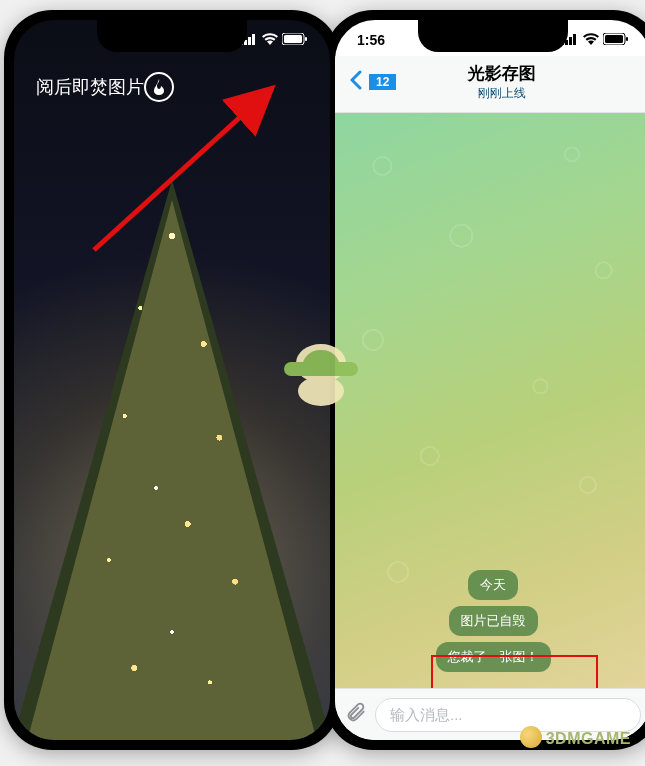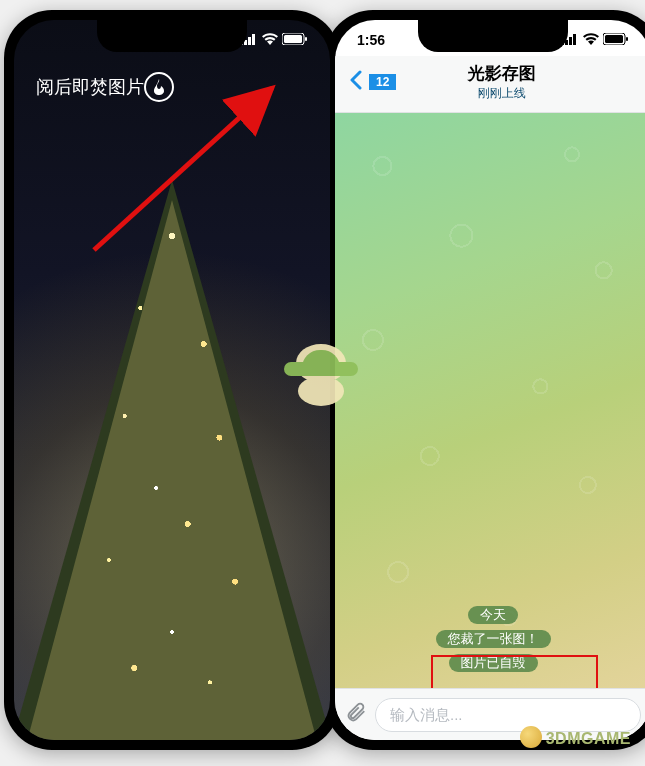--- a/index.html
+++ b/index.html
@@ -173,21 +173,21 @@
     position: absolute; inset: 0;
     display: flex; flex-direction: column;
     justify-content: flex-end; align-items: center;
     padding-bottom: 16px;
     z-index: 10;
   }
   .pill {
     background: rgba(80,130,70,.82);
     color: #fff;
     font-size: 13px;
-    padding: 0 12px;
+    padding: 6px 12px;
     border-radius: 12px;
     margin-top: 6px;
   }
   .red-box {
     position: absolute;
     border: 2px solid #e01010;
     z-index: 20;
     pointer-events: none;
   }
   .red-box-1 { left: 431px; top: 655px; width: 167px; height: 70px; }
@@ -347,22 +347,22 @@
       <span class="unread-badge">12</span>
       <div class="right-title-wrap">
         <div class="right-title">光影存图</div>
         <div class="right-subtitle">刚刚上线</div>
       </div>
     </div>
     <div class="chat-bg">
       <div class="doodles"></div>
       <div class="chat-content">
         <div class="pill">今天</div>
+        <div class="pill">图片已自毁</div>
         <div class="pill">您裁了一张图！</div>
-        <div class="pill">图片已自毁</div>
       </div>
     </div>
     <div class="input-bar">
       <span class="attach-icon">
         <svg width="22" height="22" viewBox="0 0 24 24">
             <path fill="none" stroke="#8d9296" stroke-width="2" d="M21 11l-9 9a5 5 0 01-7-7l9-9a3.5 3.5 0 015 5l-9 9a2 2 0 01-3-3l8-8"></path>
           </svg>
       </span>
       <input class="msg-input" placeholder="输入消息..." style="">
     </div>

